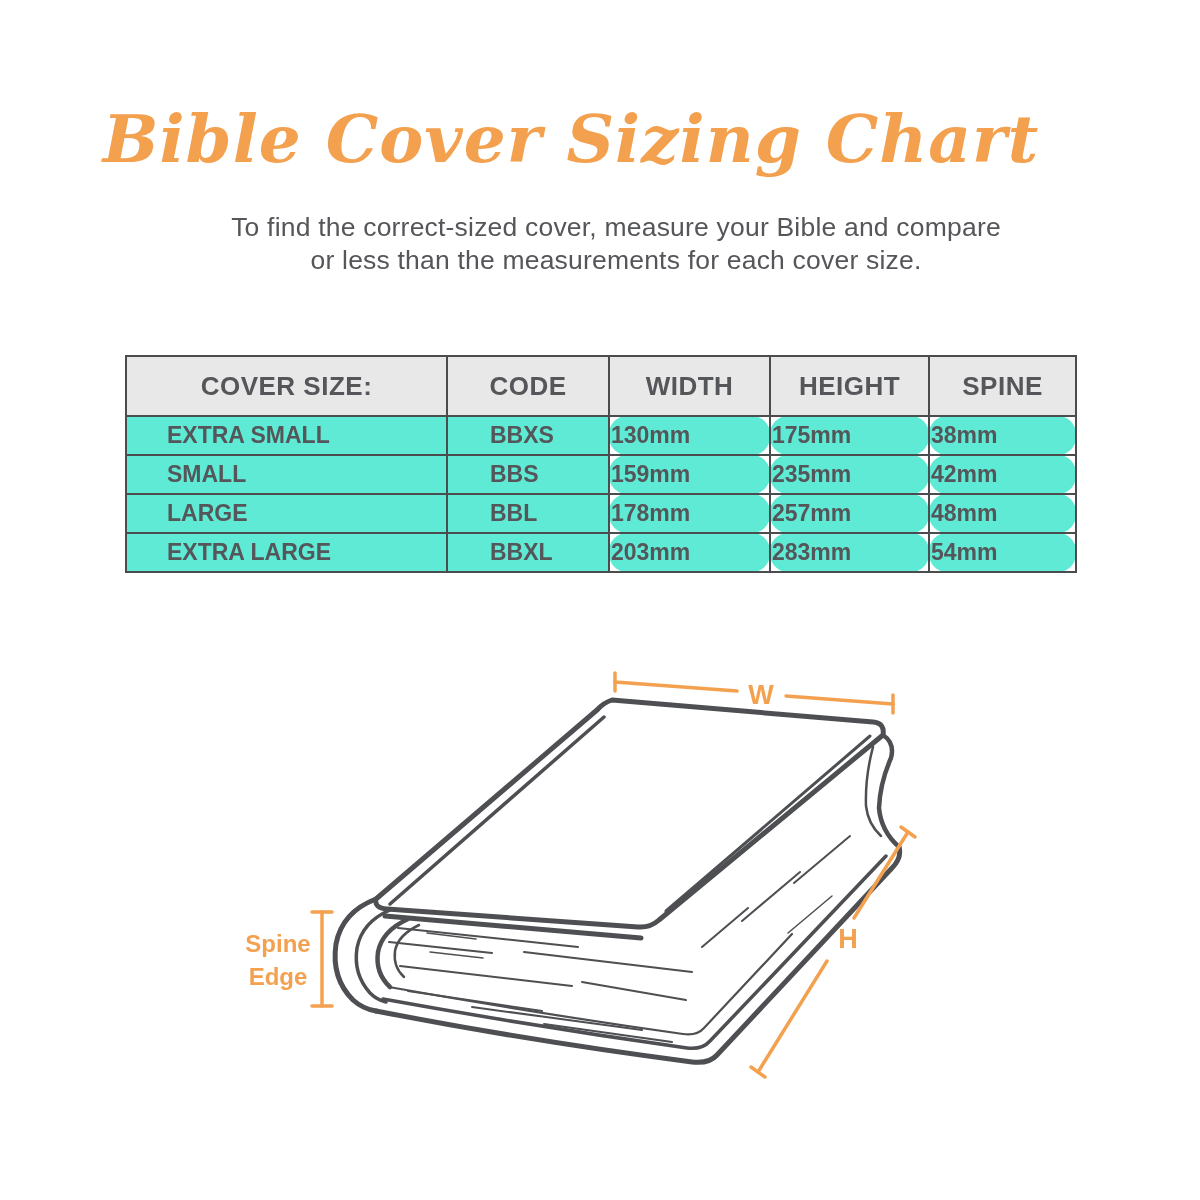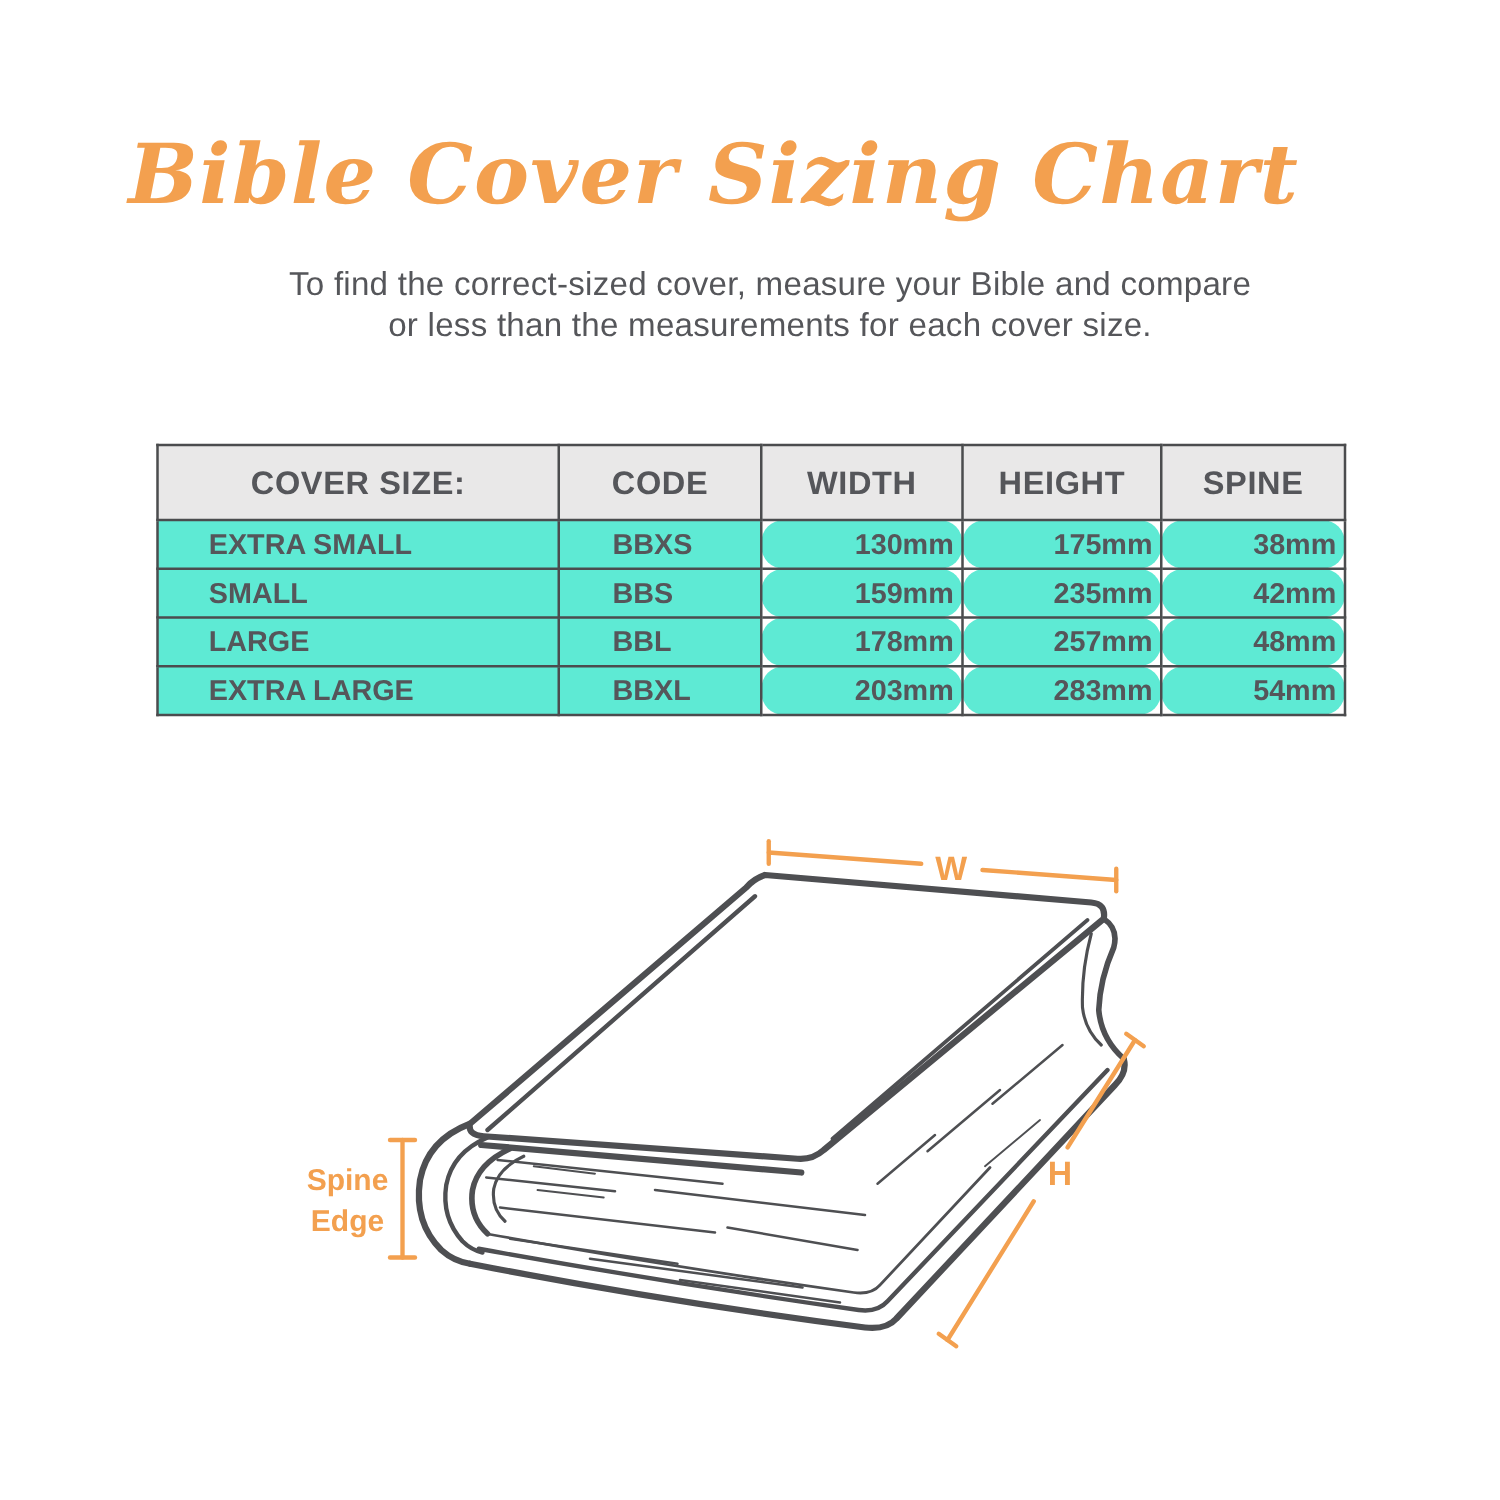--- a/index.html
+++ b/index.html
@@ -23,21 +23,21 @@
   .sizing-table th{
     background:#E9E8E8;border:2px solid #4B4C4E;height:56px;
     font-size:26px;font-weight:bold;letter-spacing:.5px;text-align:center;
   }
   .sizing-table td{
     border:2px solid #4B4C4E;height:35px;font-size:23px;font-weight:bold;
     background:#5eead4;
   }
   td.c-size{text-align:left;padding-left:40px;}
   td.c-code{text-align:left;padding-left:42px;margin-top:40px;}
-  td.c-num{text-align:right;padding-right:6px;border-radius:18px;}
+  td.c-num{text-align:left;padding-right:6px;border-radius:18px;}
   .diagram{position:absolute;left:240px;top:660px;width:780px;height:490px;}
   .dim-text{font-family:"Liberation Sans",sans-serif;font-weight:bold;fill:#F3A04F;}
 </style>
 </head>
 <body>
 
 <div class="canvas">
 
   <div class="title">Bible Cover Sizing Chart</div>
 

